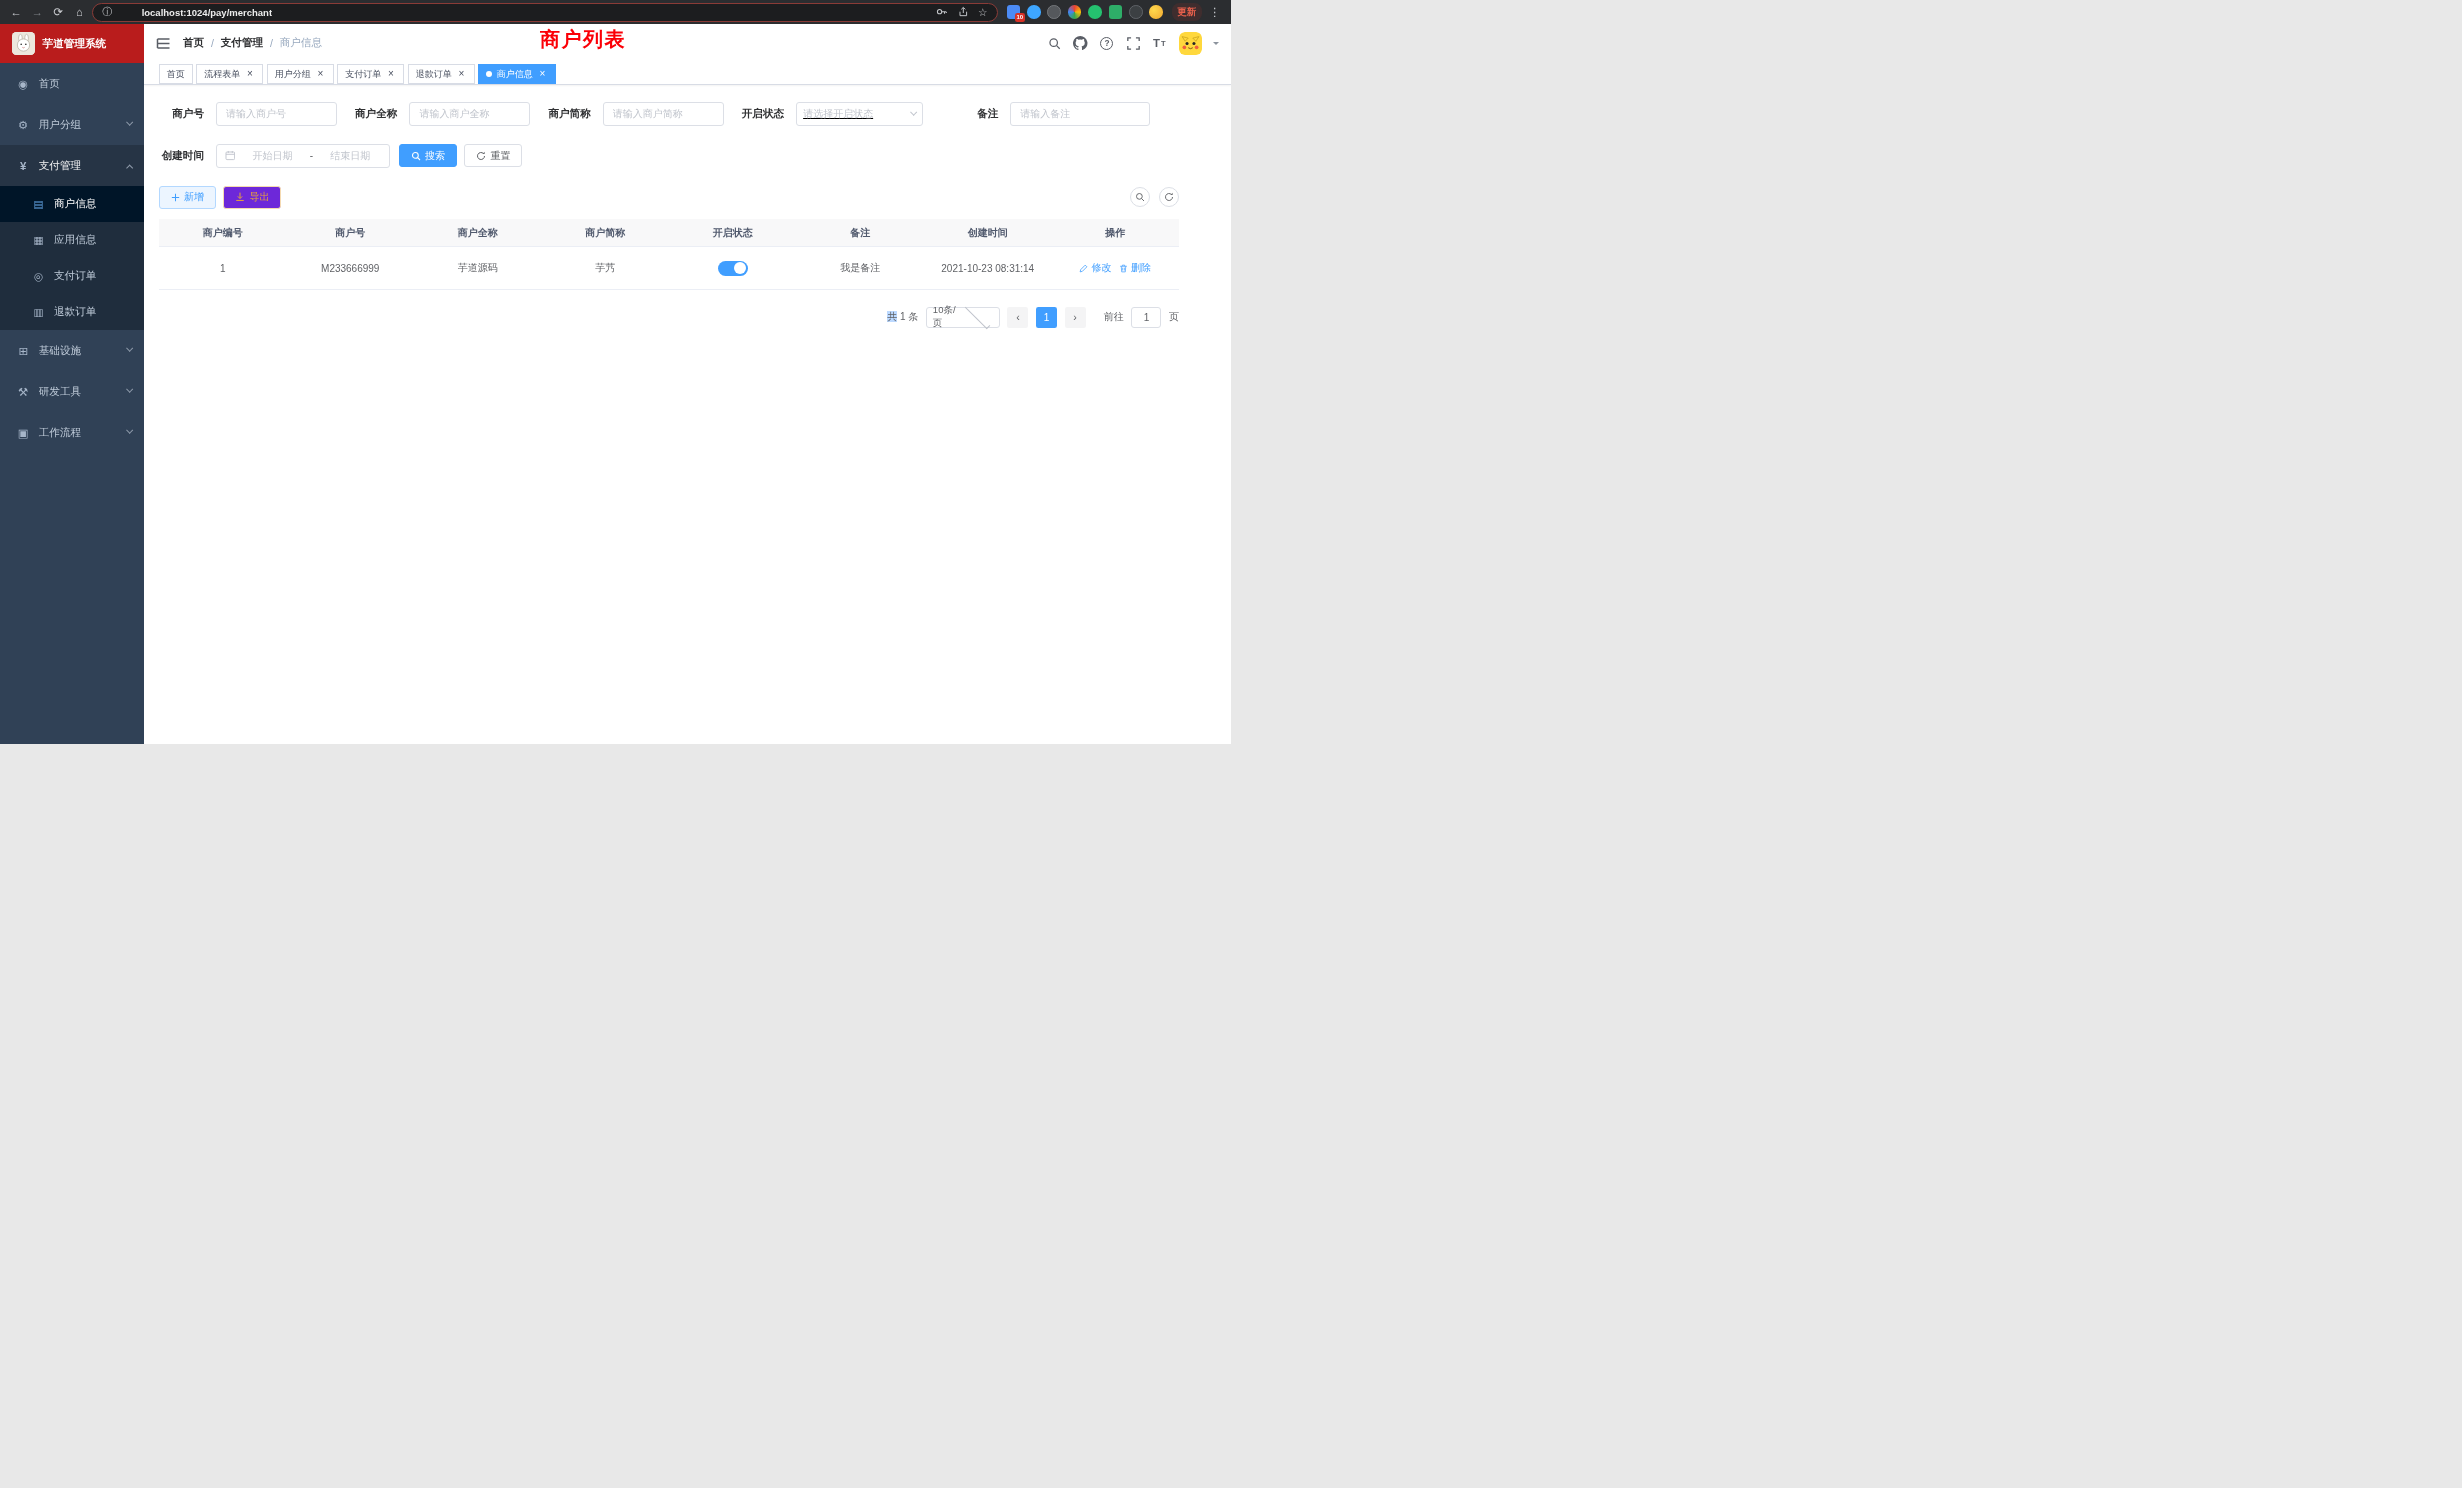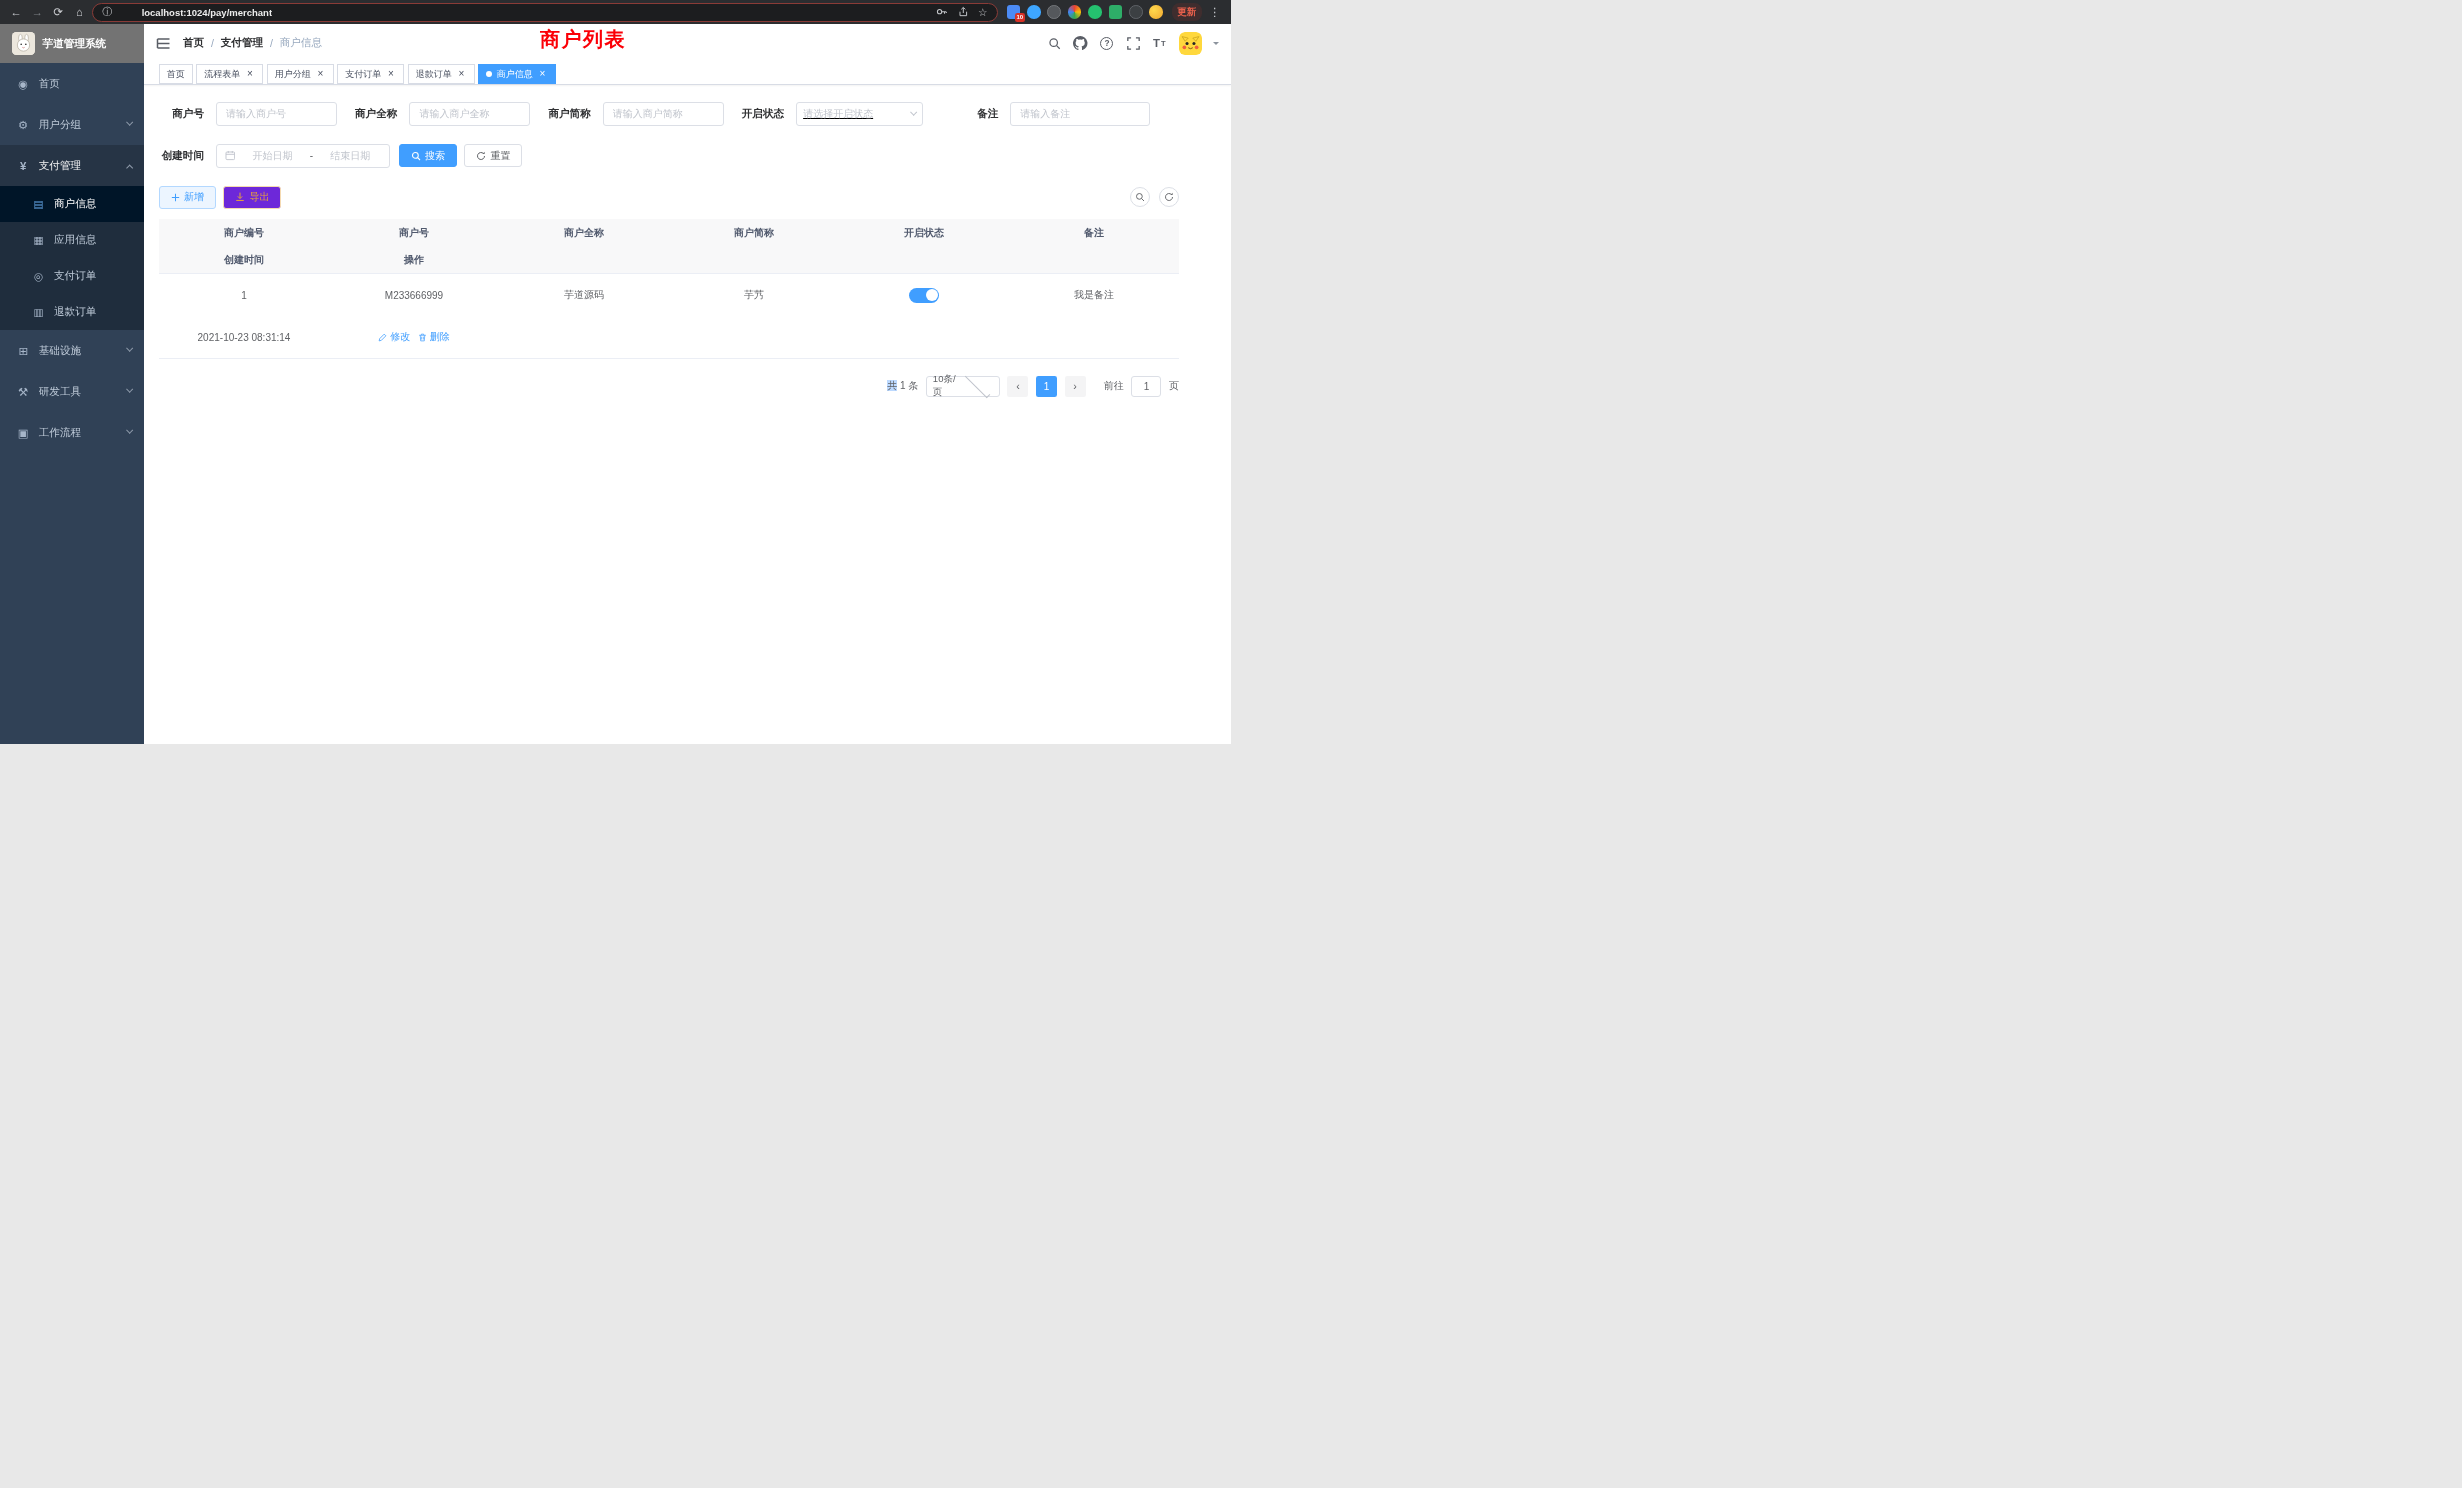--- a/index.html
+++ b/index.html
@@ -24,21 +24,21 @@
   .ext.sq { border-radius:3px; }
   .ext .badge { position:absolute; bottom:-3px; right:-4.5px; background:#d93025; color:#fff; font-size:6px; font-weight:bold; padding:0.8px 1.5px; border-radius:2.3px; line-height:6.8px; }
   .update-chip { color:#e8604c; font-weight:bold; font-size:9.5px; padding:2.3px 5.3px; border-radius:7.6px; background:rgba(217,48,37,.12); flex:0 0 auto; cursor:pointer; }
   .dots { color:#cbcdd1; font-size:11.4px; padding:0 3px; cursor:pointer; flex:0 0 auto; }
 
   
   .app { display:flex; height:720px; }
 
   
   .sidebar { width:144px; flex:0 0 auto; background:#304156; color:#bfcbd9; font-size:10.6px; overflow:hidden; }
-  .logo-row { height:39px; display:flex; align-items:center; padding-left:12px; gap:7.6px; background:#737373; }
+  .logo-row { height:39px; display:flex; align-items:center; padding-left:12px; gap:7.6px; background:#b91c1c; }
   .logo-img { width:23px; height:23px; border-radius:4.5px; background:#e9e4da; flex:0 0 auto; }
   .logo-title { color:#fff; font-weight:bold; font-size:10.6px; white-space:nowrap; }
   .menu-item { height:41px; display:flex; align-items:center; padding:0 12px 0 16.7px; cursor:pointer; position:relative; }
   .menu-item .mi { width:13px; text-align:center; margin-right:9px; font-size:11.4px; color:#a7b6c9; flex:0 0 auto; }
   .menu-item.parent-open { background:#263445; color:#f4f4f5; }
   .chev { width:5.3px; height:5.3px; border-right:1.1px solid #8f9bab; border-bottom:1.1px solid #8f9bab; margin-left:auto; flex:0 0 auto; }
   .chev.down { transform:rotate(45deg) translate(-1.5px,-1.5px); }
   .chev.up { transform:rotate(-135deg) translate(-1.5px,-1.5px); }
   .submenu { background:#1f2d3d; }
   .submenu .menu-item { height:36px; padding-left:32px; font-size:10.6px; }
@@ -95,21 +95,21 @@
   .btn.plain-blue { background:#ecf5ff; border-color:#b3d8ff; color:#409eff; }
   .btn.plain-warn { background:#6d28d9; border-color:#f5dab1; color:#e6a23c; margin-left:7.6px; }
   .btn.reset { margin-left:7.6px; }
 
   .toolbar-row { display:flex; align-items:center; margin-bottom:10.6px; }
   .tool-circles { margin-left:auto; display:flex; gap:9px; }
   .circ { width:20px; height:20px; border:0.8px solid #dcdfe6; border-radius:50%; display:flex; align-items:center; justify-content:center; color:#606266; cursor:pointer; background:#fff; }
 
   
   .table { width:100%; border-bottom:0.8px solid #ebeef5; font-size:10px; }
-  .t-head, .t-row { display:grid; grid-template-columns:repeat(6,1fr); }
+  .t-head, .t-row { display:grid; grid-template-columns:repeat(8,1fr); }
   .t-head { background:#f8f8f9; }
   .th { height:27px; display:flex; align-items:center; justify-content:center; color:#515a6e; font-weight:bold; }
   .t-row { border-top:0.8px solid #ebeef5; }
   .td { height:42px; display:flex; align-items:center; justify-content:center; color:#606266; gap:7.6px; }
   .switch { width:30px; height:15px; border-radius:7.6px; background:#409eff; position:relative; cursor:pointer; }
   .switch::after { content:""; position:absolute; top:1.5px; right:1.5px; width:12px; height:12px; border-radius:50%; background:#fff; }
   .link { color:#409eff; display:inline-flex; align-items:center; gap:3px; cursor:pointer; font-size:10px; }
 
   
   .pagination { margin-top:16.7px; display:flex; align-items:center; justify-content:flex-end; gap:7.6px; font-size:10px; color:#606266; }

